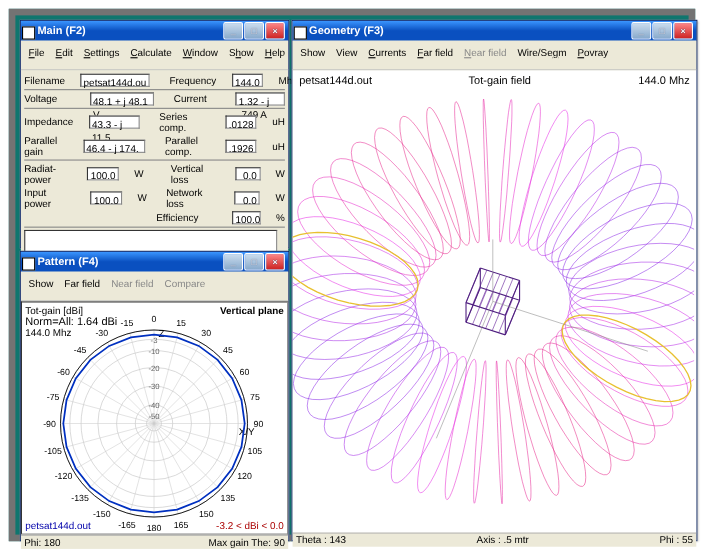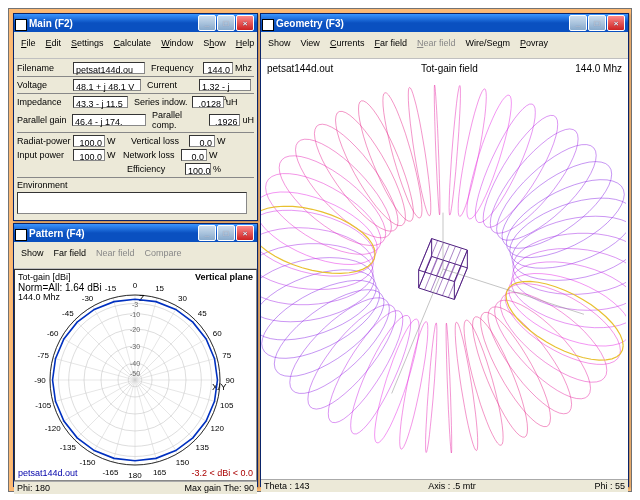--- a/index.html
+++ b/index.html
@@ -1,29 +1,29 @@
 <!DOCTYPE html>
 <html><head>
 <meta charset="utf-8">
 <style>
 body{margin:0;background:#fff;font-family:Tahoma,Arial,sans-serif;font-size:9px;color:#000;width:640px;height:500px;overflow:hidden;position:relative}
-.mdi{position:absolute;top:8px;left:8px;right:8px;bottom:8px;background:#fdba74;border:1px solid #737373}
+.mdi{position:absolute;top:8px;left:8px;right:8px;bottom:8px;background:#0f766e;border:6px solid #737373}
 .win{position:absolute;background:#ece9d8;border:1px solid #0a246a;box-shadow:1px 1px 2px rgba(0,0,0,.3)}
 .tbar{height:18px;background:linear-gradient(to bottom,#3a95ff 0%,#0a50c0 50%,#0a50c0 100%);color:#fff;font-size:10px;font-weight:bold;display:flex;align-items:center;padding:0 3px}
 .tbar .tt{flex:1;padding-left:12px;position:relative}
 .tbar .tt::before{content:"";position:absolute;left:-2px;top:1px;width:10px;height:10px;background:#fff;border:1px solid #000}
 .tbtns{display:flex;gap:1px}
 .tbtn{width:16px;height:14px;background:linear-gradient(#cde,#8ac);border:1px solid #fff;border-radius:2px;display:flex;align-items:center;justify-content:center;font-size:8px;color:#fff;font-weight:bold;text-shadow:0 0 1px #003}
 .tbtn.cl{background:linear-gradient(#f88,#c22)}
 .mbar{height:16px;background:#ece9d8;display:flex;align-items:flex-start;padding:5px 2px;border-bottom:1px solid #c0c0c0}
 .mit{padding:1px 5px;color:#000}
 .mit.dis{color:#888}
 .mit u{text-decoration:underline}
 .body{padding:3px;background:#ece9d8}
-.row{display:flex;align-items:center;margin-bottom:2px;gap:2px}
+.row{display:flex;align-items:center;margin-bottom:2px;gap:14px}
 .lbl{font-size:9px}
 .fld{background:#fff;border:1px inset #888;padding:1px 2px;font-size:9px;height:12px;line-height:12px;display:inline-block;box-sizing:border-box}
 .sep{border-top:1px solid #888;margin:2px 0}
 .polar{position:relative;background:#fff;border:1px inset #888}
 svg{display:block}
 .status{display:flex;justify-content:space-between;font-size:9px;padding:1px 3px;background:#ece9d8;border-top:1px solid #aaa}
 .geo-body{background:#fff;position:relative}
 .geo-st{position:absolute;font-size:10px}
 </style>
 </head>
@@ -61,21 +61,21 @@
     <div class="row">
       <span class="lbl" style="width:54px">Voltage</span>
       <span class="fld" style="width:68px">48.1 + j 48.1 V</span>
       <span class="lbl" style="width:50px;margin-left:4px">Current</span>
       <span class="fld" style="width:52px">1.32 - j .749 A</span>
     </div>
     <div class="sep"></div>
     <div class="row">
       <span class="lbl" style="width:54px">Impedance</span>
       <span class="fld" style="width:55px">43.3 - j 11.5</span>
-      <span class="lbl" style="width:56px;margin-left:4px">Series indow.</span>
+      <span class="lbl" style="width:56px;margin-left:4px">Series comp.</span>
       <span class="fld" style="width:32px;text-align:right">.0128</span>
       <span class="lbl">uH</span>
     </div>
     <div class="row">
       <span class="lbl" style="width:54px">Parallel gain</span>
       <span class="fld" style="width:75px">46.4 - j 174.</span>
       <span class="lbl" style="width:56px;margin-left:4px">Parallel comp.</span>
       <span class="fld" style="width:32px;text-align:right">.1926</span>
       <span class="lbl">uH</span>
     </div>
@@ -96,23 +96,20 @@
       <span class="fld" style="width:26px;text-align:right">0.0</span>
       <span class="lbl">W</span>
     </div>
     <div class="row">
       <span style="width:108px"></span>
       <span class="lbl" style="width:56px">Efficiency</span>
       <span class="fld" style="width:26px;text-align:right">100.0</span>
       <span class="lbl">%</span>
     </div>
     <div class="sep"></div>
-    <div class="row">
-      <span class="lbl" style="width:54px">Environment</span>
-    </div>
     <div class="fld" style="width:230px;height:22px"></div>
   </div>
 </div>
 
 <div class="win" style="left:4px;top:214px;width:243px;height:262px">
   <div class="tbar">
     <span class="tt">Pattern   (F4)</span>
     <div class="tbtns">
       <div class="tbtn">_</div>
       <div class="tbtn">□</div>

